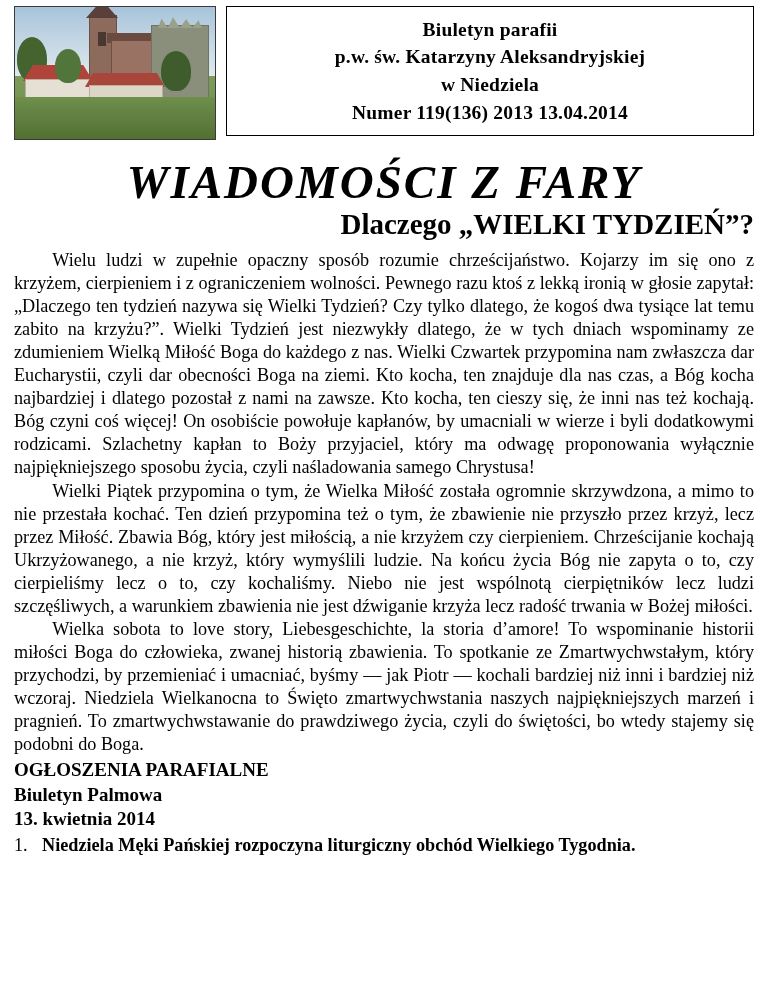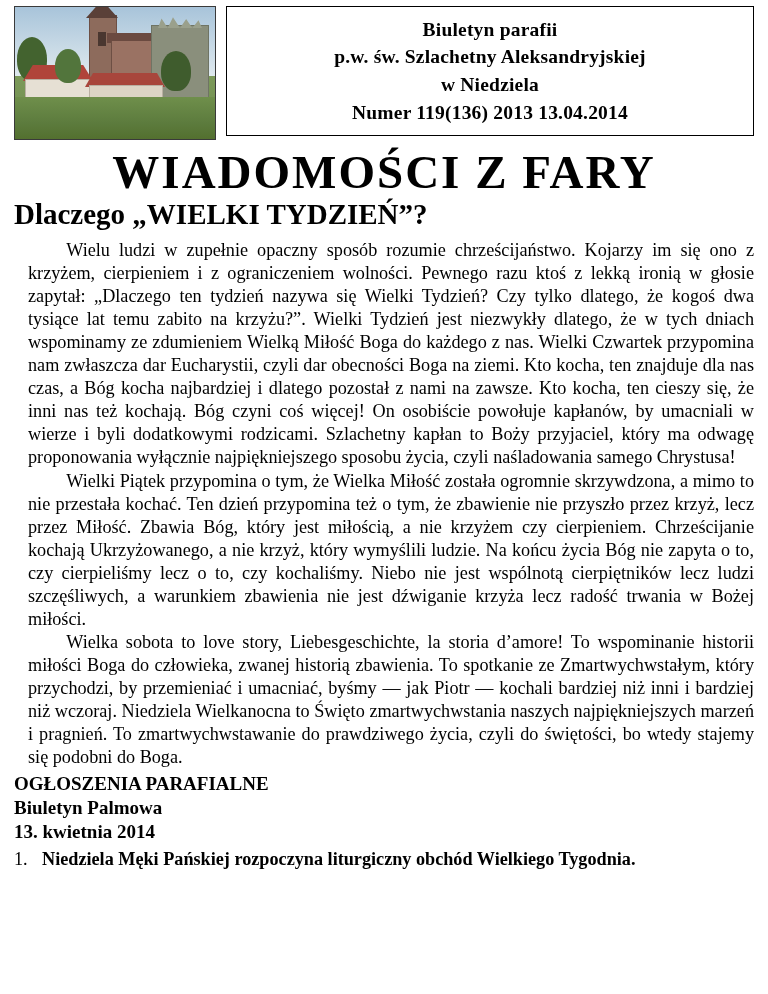--- a/index.html
+++ b/index.html
@@ -138,42 +138,42 @@
     font-size: 19.5px;
     line-height: 1.42;
     text-align: center;
     letter-spacing: 0.2px;
   }
 
   
   .banner {
     text-align: center;
     font-family: "Liberation Serif", serif;
+    font-style: italic;
     font-weight: bold;
     font-size: 47px;
     letter-spacing: 2px;
-    margin-top: 2px;
+    margin-top: 12px;
     line-height: 1.04;
   }
   .headline {
-    text-align: left;
+    text-align: right;
     font-weight: bold;
     font-size: 29px;
     margin-top: 2px;
     line-height: 1.1;
   }
 
   
   .article {
     margin-top: 8px;
     font-size: 18.2px;
     line-height: 1.268;
     text-align: justify;
     text-justify: inter-word;
-    margin-left: 14px;
   }
   .article p {
     margin: 0;
     text-indent: 2.1em;
   }
 
   
   .ann-head {
     font-weight: bold;
     font-size: 19px;
@@ -217,21 +217,21 @@
       <div class="roof2"></div>
       <div class="wall2"></div>
       <div class="tree t2"></div>
       <div class="tree t3"></div>
       <div class="grass-shadow"></div>
       <div class="grass"></div>
     </div>
 
     <div class="title-box">
       <div class="line">Biuletyn parafii</div>
-      <div class="line">p.w. św. Szlachetny Aleksandryjskiej</div>
+      <div class="line">p.w. św. Katarzyny Aleksandryjskiej</div>
       <div class="line">w Niedziela</div>
       <div class="line">Numer 119(136) 2013 13.04.2014</div>
     </div>
   </div>
 
   <div class="banner">WIADOMOŚCI Z FARY</div>
   <div class="headline">Dlaczego „WIELKI TYDZIEŃ”?</div>
 
   <div class="article">
     <p>Wielu ludzi w zupełnie opaczny sposób rozumie chrześcijaństwo. Kojarzy im się ono z krzyżem, cierpieniem i z ograniczeniem wolności. Pewnego razu ktoś z lekką ironią w głosie zapytał: „Dlaczego ten tydzień nazywa się Wielki Tydzień? Czy tylko dlatego, że kogoś dwa tysiące lat temu zabito na krzyżu?”. Wielki Tydzień jest niezwykły dlatego, że w tych dniach wspominamy ze zdumieniem Wielką Miłość Boga do każdego z nas. Wielki Czwartek przypomina nam zwłaszcza dar Eucharystii, czyli dar obecności Boga na ziemi. Kto kocha, ten znajduje dla nas czas, a Bóg kocha najbardziej i dlatego pozostał z nami na zawsze. Kto kocha, ten cieszy się, że inni nas też kochają. Bóg czyni coś więcej! On osobiście powołuje kapłanów, by umacniali w wierze i byli dodatkowymi rodzicami. Szlachetny kapłan to Boży przyjaciel, który ma odwagę proponowania wyłącznie najpiękniejszego sposobu życia, czyli naśladowania samego Chrystusa!</p>

